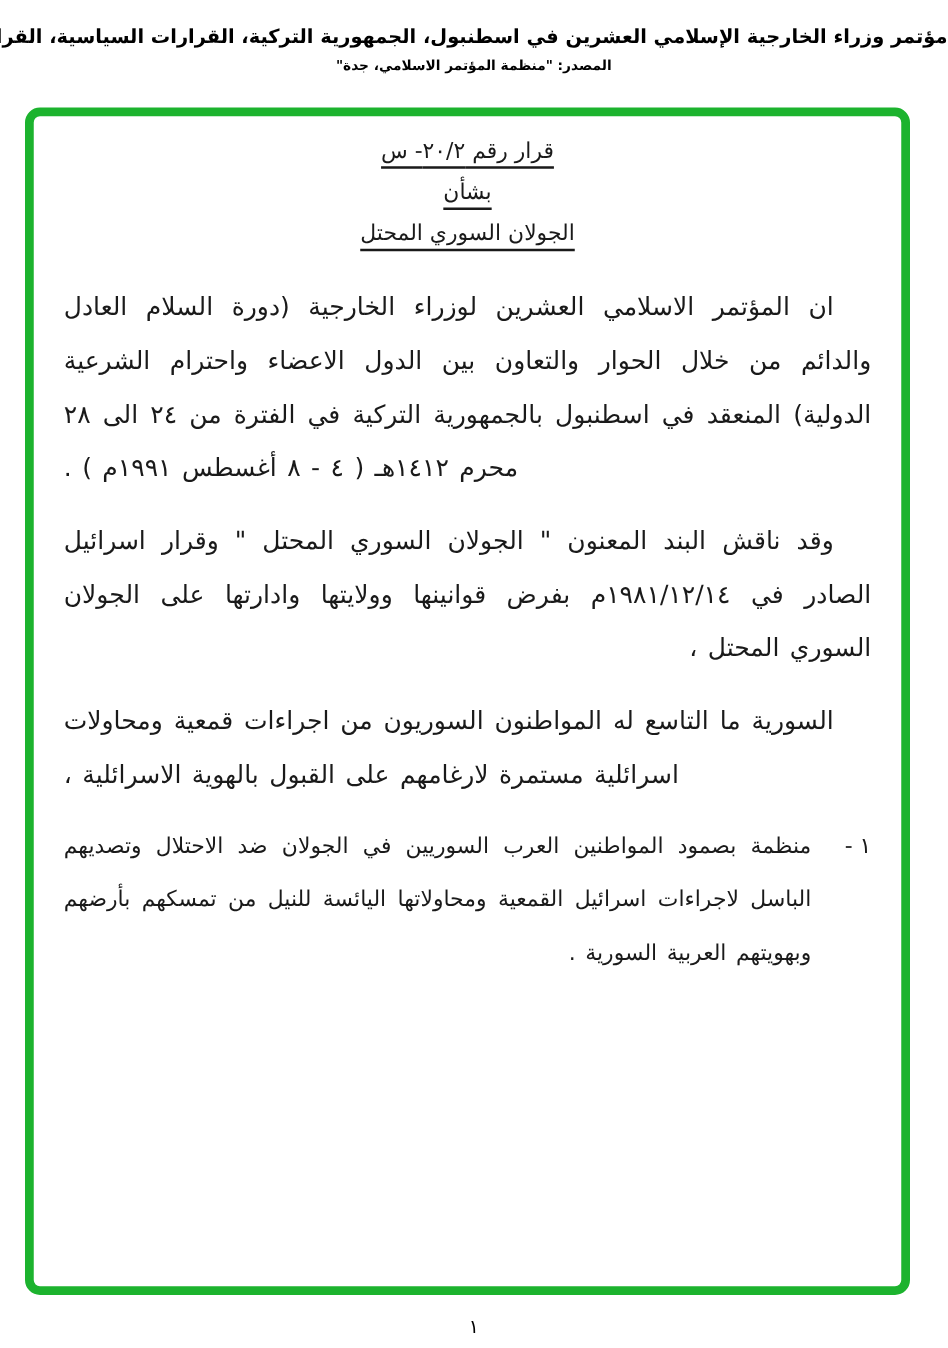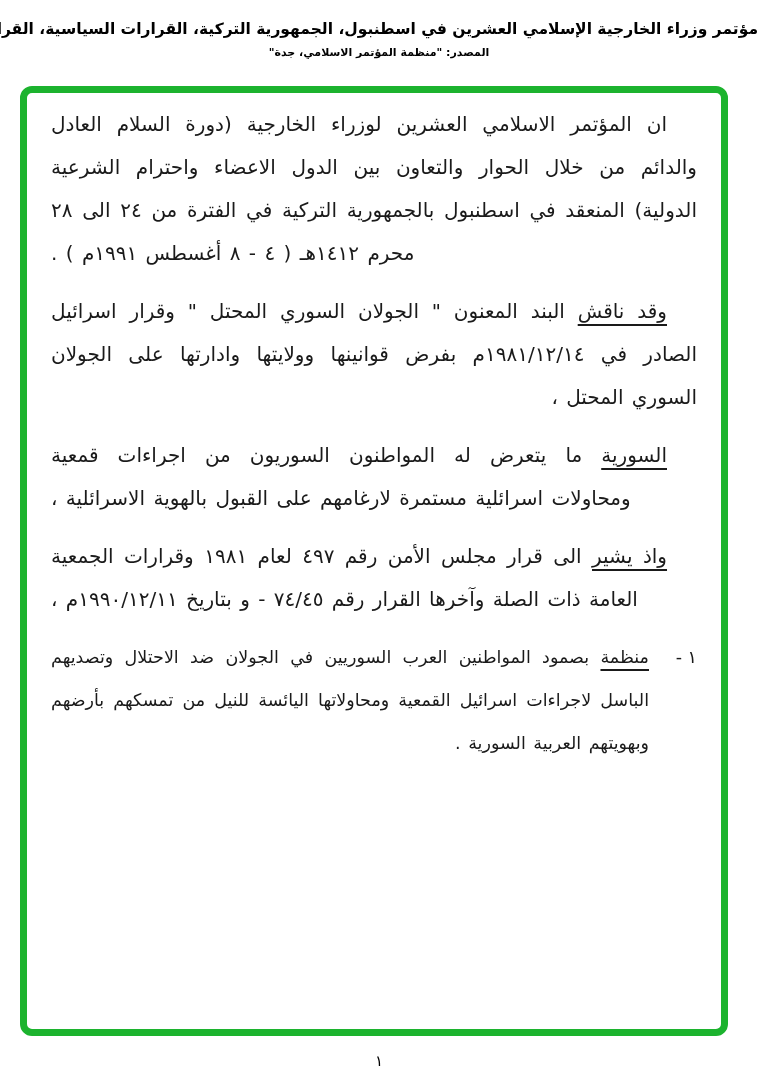--- a/index.html
+++ b/index.html
@@ -28,49 +28,53 @@
   }
 
   .para {
     font-size:20px; line-height:43px;
     text-align:justify; text-align-last:right;
     margin:0 0 15px 0; text-indent:30px;
     word-spacing:2px;
   }
   .para.tail-left { text-align-last:left; }
 
-  .lead { text-decoration:underline; text-underline-offset:6px; text-decoration-thickness:1.5px; }
+  .lead { text-underline-offset:6px; text-decoration-thickness:1.5px; }
 
   .item { display:flex; margin-top:4px; font-size:17.5px; line-height:43px; }
   .item-num { flex:0 0 48px; white-space:nowrap; }
   .item-body { flex:1; text-align:justify; text-align-last:right; word-spacing:2px; }
 
   .page-num { position:absolute; bottom:8px; left:0; right:0; text-align:center; font-size:15px; color:#000; }
 </style>
 </head>
 <body>
 
 <div class="page">
 
   <div class="header">
     <div class="header-line1">مؤتمر وزراء الخارجية الإسلامي العشرين في اسطنبول، الجمهورية التركية، القرارات السياسية، القرار الرقم ٢٠/٢-س</div>
     <div class="header-line2">المصدر:  "منظمة المؤتمر الاسلامي، جدة"</div>
   </div>
 
   <div class="frame">
 
+    <div class="title-block">
+      <div class="title-line">قرار رقم ٢٠/٢- س</div>
+      <div class="title-line">بشأن</div>
+      <div class="title-line">الجولان السوري المحتل</div>
+    </div>
 
     <p class="para tail-left"><span>ان المؤتمر الاسلامي العشرين لوزراء الخارجية (دورة السلام العادل والدائم من خلال الحوار والتعاون بين الدول الاعضاء واحترام الشرعية الدولية) المنعقد في اسطنبول بالجمهورية التركية في الفترة من ٢٤ الى ٢٨ محرم ١٤١٢هـ ( ٤ - ٨ أغسطس ١٩٩١م ) .</span></p>
 
     <p class="para"><span class="lead">وقد ناقش</span><span> البند المعنون " الجولان السوري المحتل " وقرار اسرائيل الصادر في ١٩٨١/١٢/١٤م بفرض قوانينها وولايتها وادارتها على الجولان السوري المحتل ،</span></p>
 
-    <p class="para tail-left"><span class="lead">السورية</span><span> ما يتعرض له المواطنون السوريون من اجراءات قمعية ومحاولات اسرائلية مستمرة لارغامهم على القبول بالهوية الاسرائلية ،</span></p>
+    <p class="para tail-left"><span class="lead">السورية</span><span> ما التاسع له المواطنون السوريون من اجراءات قمعية ومحاولات اسرائلية مستمرة لارغامهم على القبول بالهوية الاسرائلية ،</span></p>
 
 
-    <p class="para tail-left"><span class="lead">واذ يشير</span><span> الى قرار مجلس الأمن رقم ٤٩٧ لعام ١٩٨١ وقرارات الجمعية العامة ذات الصلة وآخرها القرار رقم ٧٤/٤٥ - و بتاريخ ١٩٩٠/١٢/١١م ،</span></p>
 
     <div class="item">
       <span class="item-num">١ -</span>
       <div class="item-body"><span class="lead">منظمة</span><span> بصمود المواطنين العرب السوريين في الجولان ضد الاحتلال وتصديهم الباسل لاجراءات اسرائيل القمعية ومحاولاتها اليائسة للنيل من تمسكهم بأرضهم وبهويتهم العربية السورية .</span></div>
     </div>
 
   </div>
 
   <div class="page-num">١</div>
 

